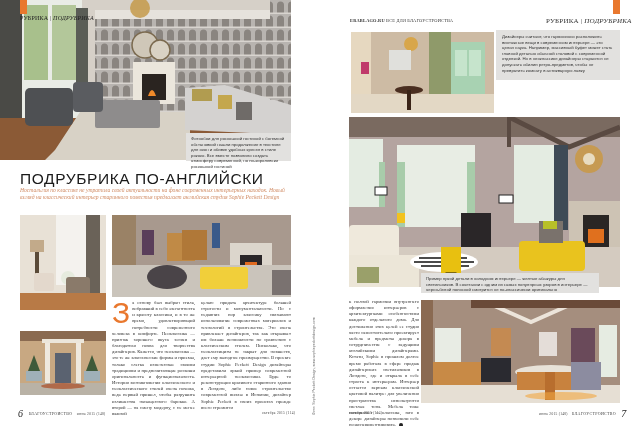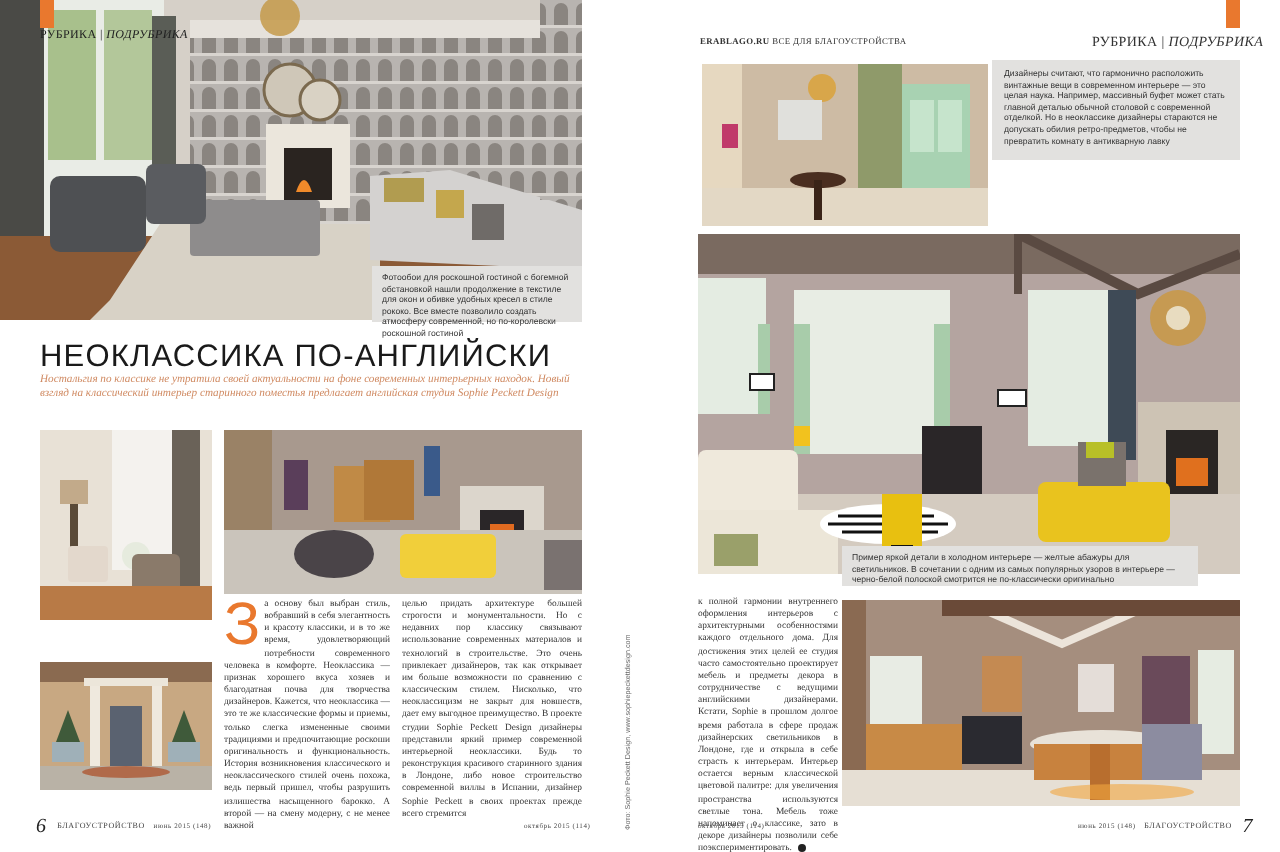--- a/index.html
+++ b/index.html
@@ -78,21 +78,21 @@
 
   <div class="orange-tab" style="left:20px;top:0;height:14px;"></div>
   <div class="rubric" style="left:20px;top:15px;color:#222;font-size:6px;">
     <span>РУБРИКА</span> | <i>ПОДРУБРИКА</i>
   </div>
 
   <div class="caption" style="left:186px;top:133px;width:105px;height:28px;">
     <span>Фотообои для роскошной гостиной с богемной обстановкой нашли продолжение в текстиле для окон и обивке удобных кресел в стиле рококо. Все вместе позволило создать атмосферу современной, но по-королевски роскошной гостиной</span>
   </div>
 
-  <h1 class="title">НЕОКЛАССИКА ПО-АНГЛИЙСКИ</h1>
+  <h1 class="title">ПОДРУБРИКА ПО-АНГЛИЙСКИ</h1>
   <p class="lead">Ностальгия по классике не утратила своей актуальности на фоне современных интерьерных находок. Новый взгляд на классический интерьер старинного поместья предлагает английская студия Sophie Peckett Design</p>
 
   <div class="photo" style="left:20px;top:215px;width:86px;height:95px;">
     <svg width="86" height="95">
       <rect width="86" height="95" fill="#e8e1d6"></rect>
       <rect x="36" y="0" width="30" height="70" fill="#f4f2ee"></rect>
       <rect x="66" y="0" width="14" height="95" fill="#6a6258"></rect>
       <rect x="10" y="25" width="14" height="12" fill="#c2aa8a"></rect>
       <rect x="15" y="37" width="4" height="30" fill="#5a4a38"></rect>
       <rect x="14" y="58" width="20" height="18" fill="#e3d8cc" rx="2"></rect>

